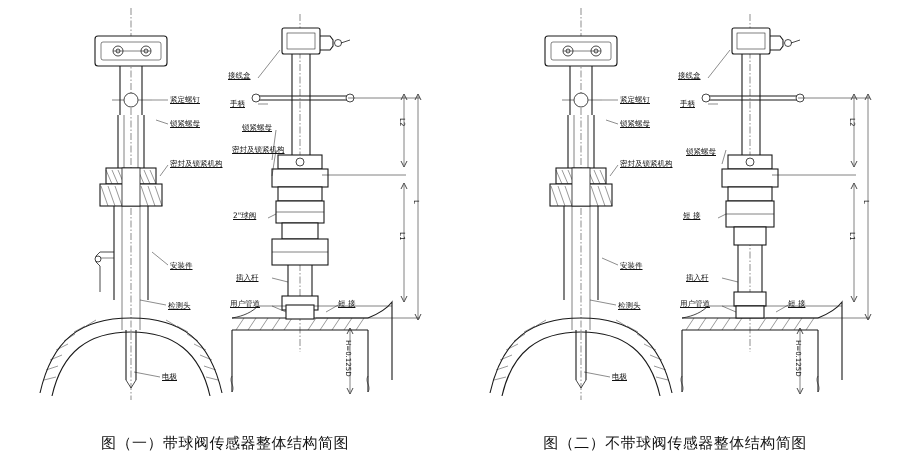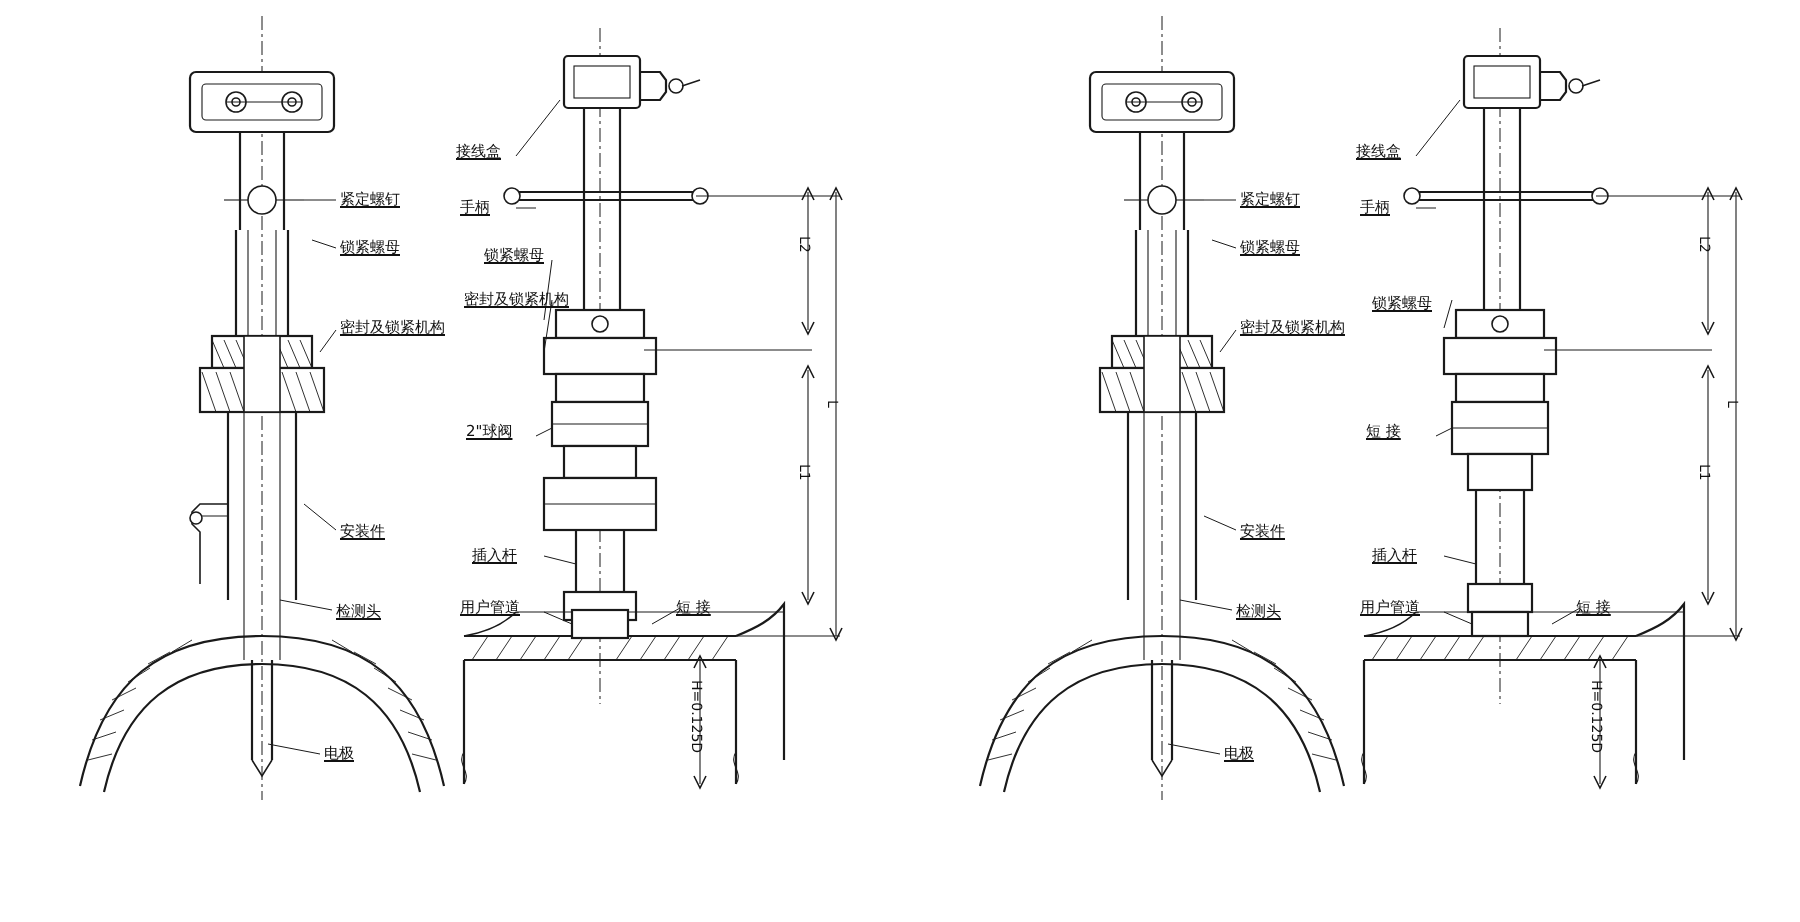--- a/index.html
+++ b/index.html
@@ -288,14 +288,16 @@
     <div class="lbl" style="left:236px;top:274px;">插入杆</div>
     <div class="lbl" style="left:230px;top:300px;">用户管道</div>
     <div class="lbl" style="left:338px;top:300px;">短  接</div>
 
     <div class="dim vert" style="left:398px;top:118px;">L2</div>
     <div class="dim vert" style="left:398px;top:232px;">L1</div>
     <div class="dim vert" style="left:412px;top:200px;">L</div>
     <div class="dim vert" style="left:344px;top:340px;">H=0.125D</div>
   </div>
 
+  <div class="caption cap-left">图（一）带球阀传感器整体结构简图</div>
+  <div class="caption cap-right">图（二）不带球阀传感器整体结构简图</div>
 
 </div>
 
 </body></html>

